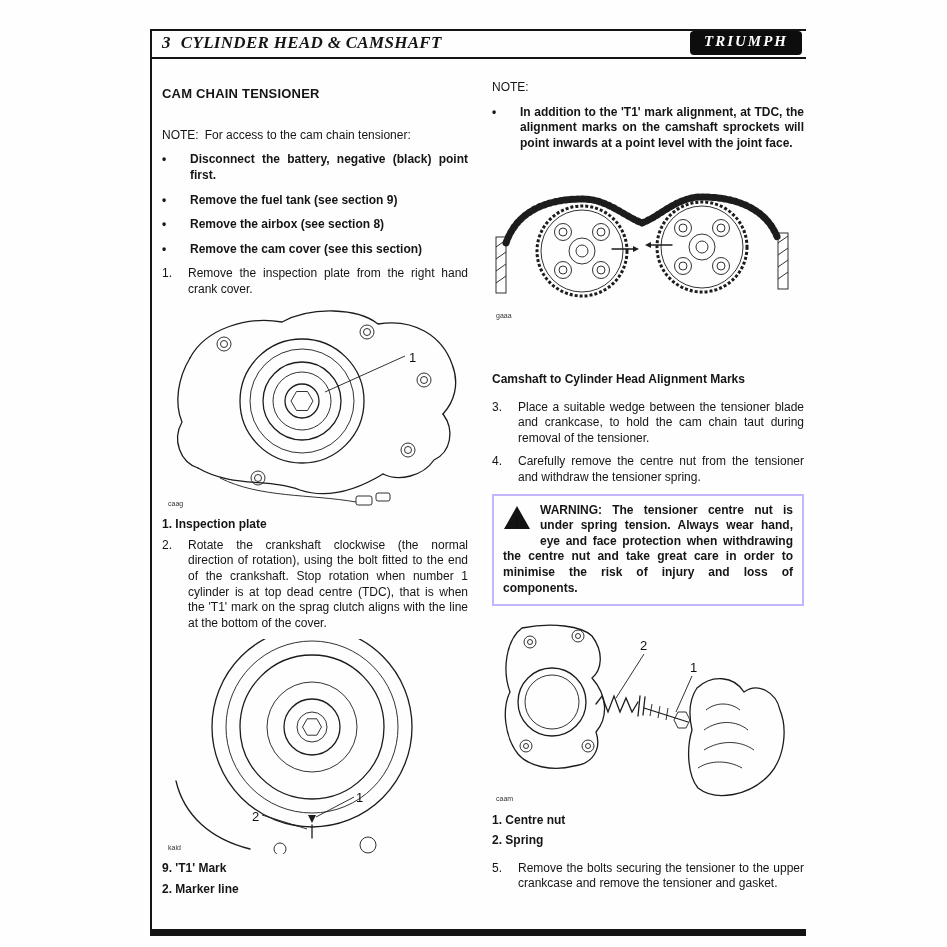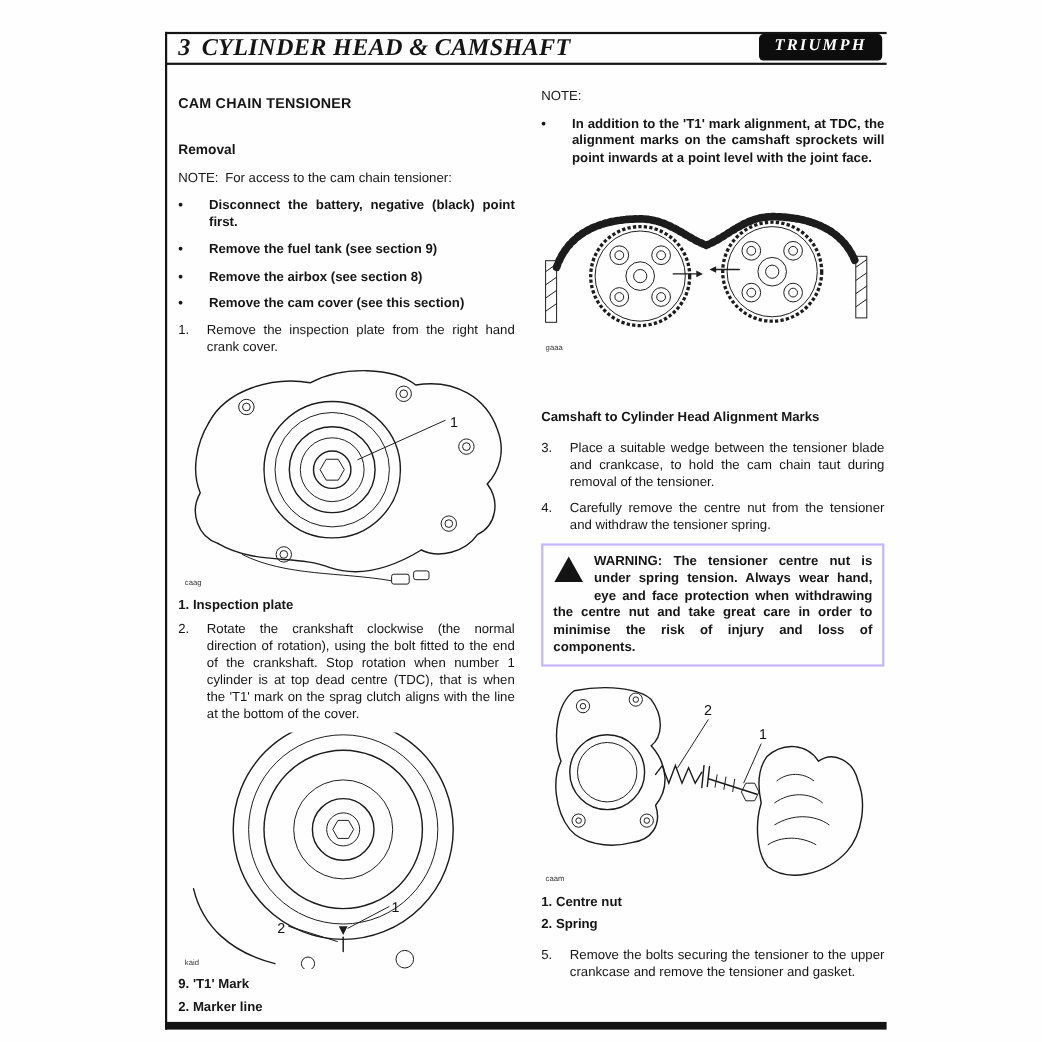--- a/index.html
+++ b/index.html
@@ -10,21 +10,21 @@
   }
   
   .rule-top,.rule-mid{position:absolute;left:150px;width:656px;height:2px;background:#141414;}
   .rule-top{top:29px}.rule-mid{top:57px;height:1.5px}
   .rule-left{position:absolute;left:150px;top:29px;width:1.5px;height:907px;background:#141414;}
   .bottom-bar{position:absolute;left:150px;top:929px;width:656px;height:7px;background:#141414;}
   
   .header{position:absolute;left:162px;top:32px;width:640px;height:22px;
     display:flex;align-items:center;justify-content:space-between;}
   .header-title{font-family:"Liberation Serif",serif;font-style:italic;font-weight:bold;
-    font-size:22px;letter-spacing:.3px;}
+    font-size:17px;letter-spacing:.3px;}
   .header-title .sec{margin-right:10px;}
   .brand-badge{background:#0d0d0d;color:#fff;font-family:"Liberation Serif",serif;
     font-style:italic;font-weight:bold;font-size:15px;letter-spacing:2px;
     padding:1px 14px 3px;border-radius:4px;text-align:center;}
   
   .col{position:absolute;font-size:12px;}
   .col-left{left:162px;top:86px;width:306px;}
   .col-right{left:492px;top:80px;width:312px;}
   .h1{font-weight:bold;font-size:13px;letter-spacing:.2px;margin:0 0 25px;}
   .h2{font-weight:bold;font-size:12.5px;margin:0 0 10px;}
@@ -63,21 +63,20 @@
     <div class="header-title">
       <span class="sec">3</span><span>CYLINDER HEAD &amp; CAMSHAFT</span>
     </div>
     <div class="brand-badge">TRIUMPH</div>
   </div>
   <div class="rule-mid"></div>
   <div class="rule-left"></div>
 
   <div class="col col-left">
     <div class="h1">CAM CHAIN TENSIONER</div>
-    <div class="h2">Removal</div>
     <div class="note-line">
       <span class="lbl">NOTE:</span><span>For access to the cam chain tensioner:</span>
     </div>
 
     <div class="bullet">
       <span class="dot">•</span>
       <span class="btxt">Disconnect the battery, negative (black) point first.</span>
     </div>
     <div class="bullet">
       <span class="dot">•</span>

